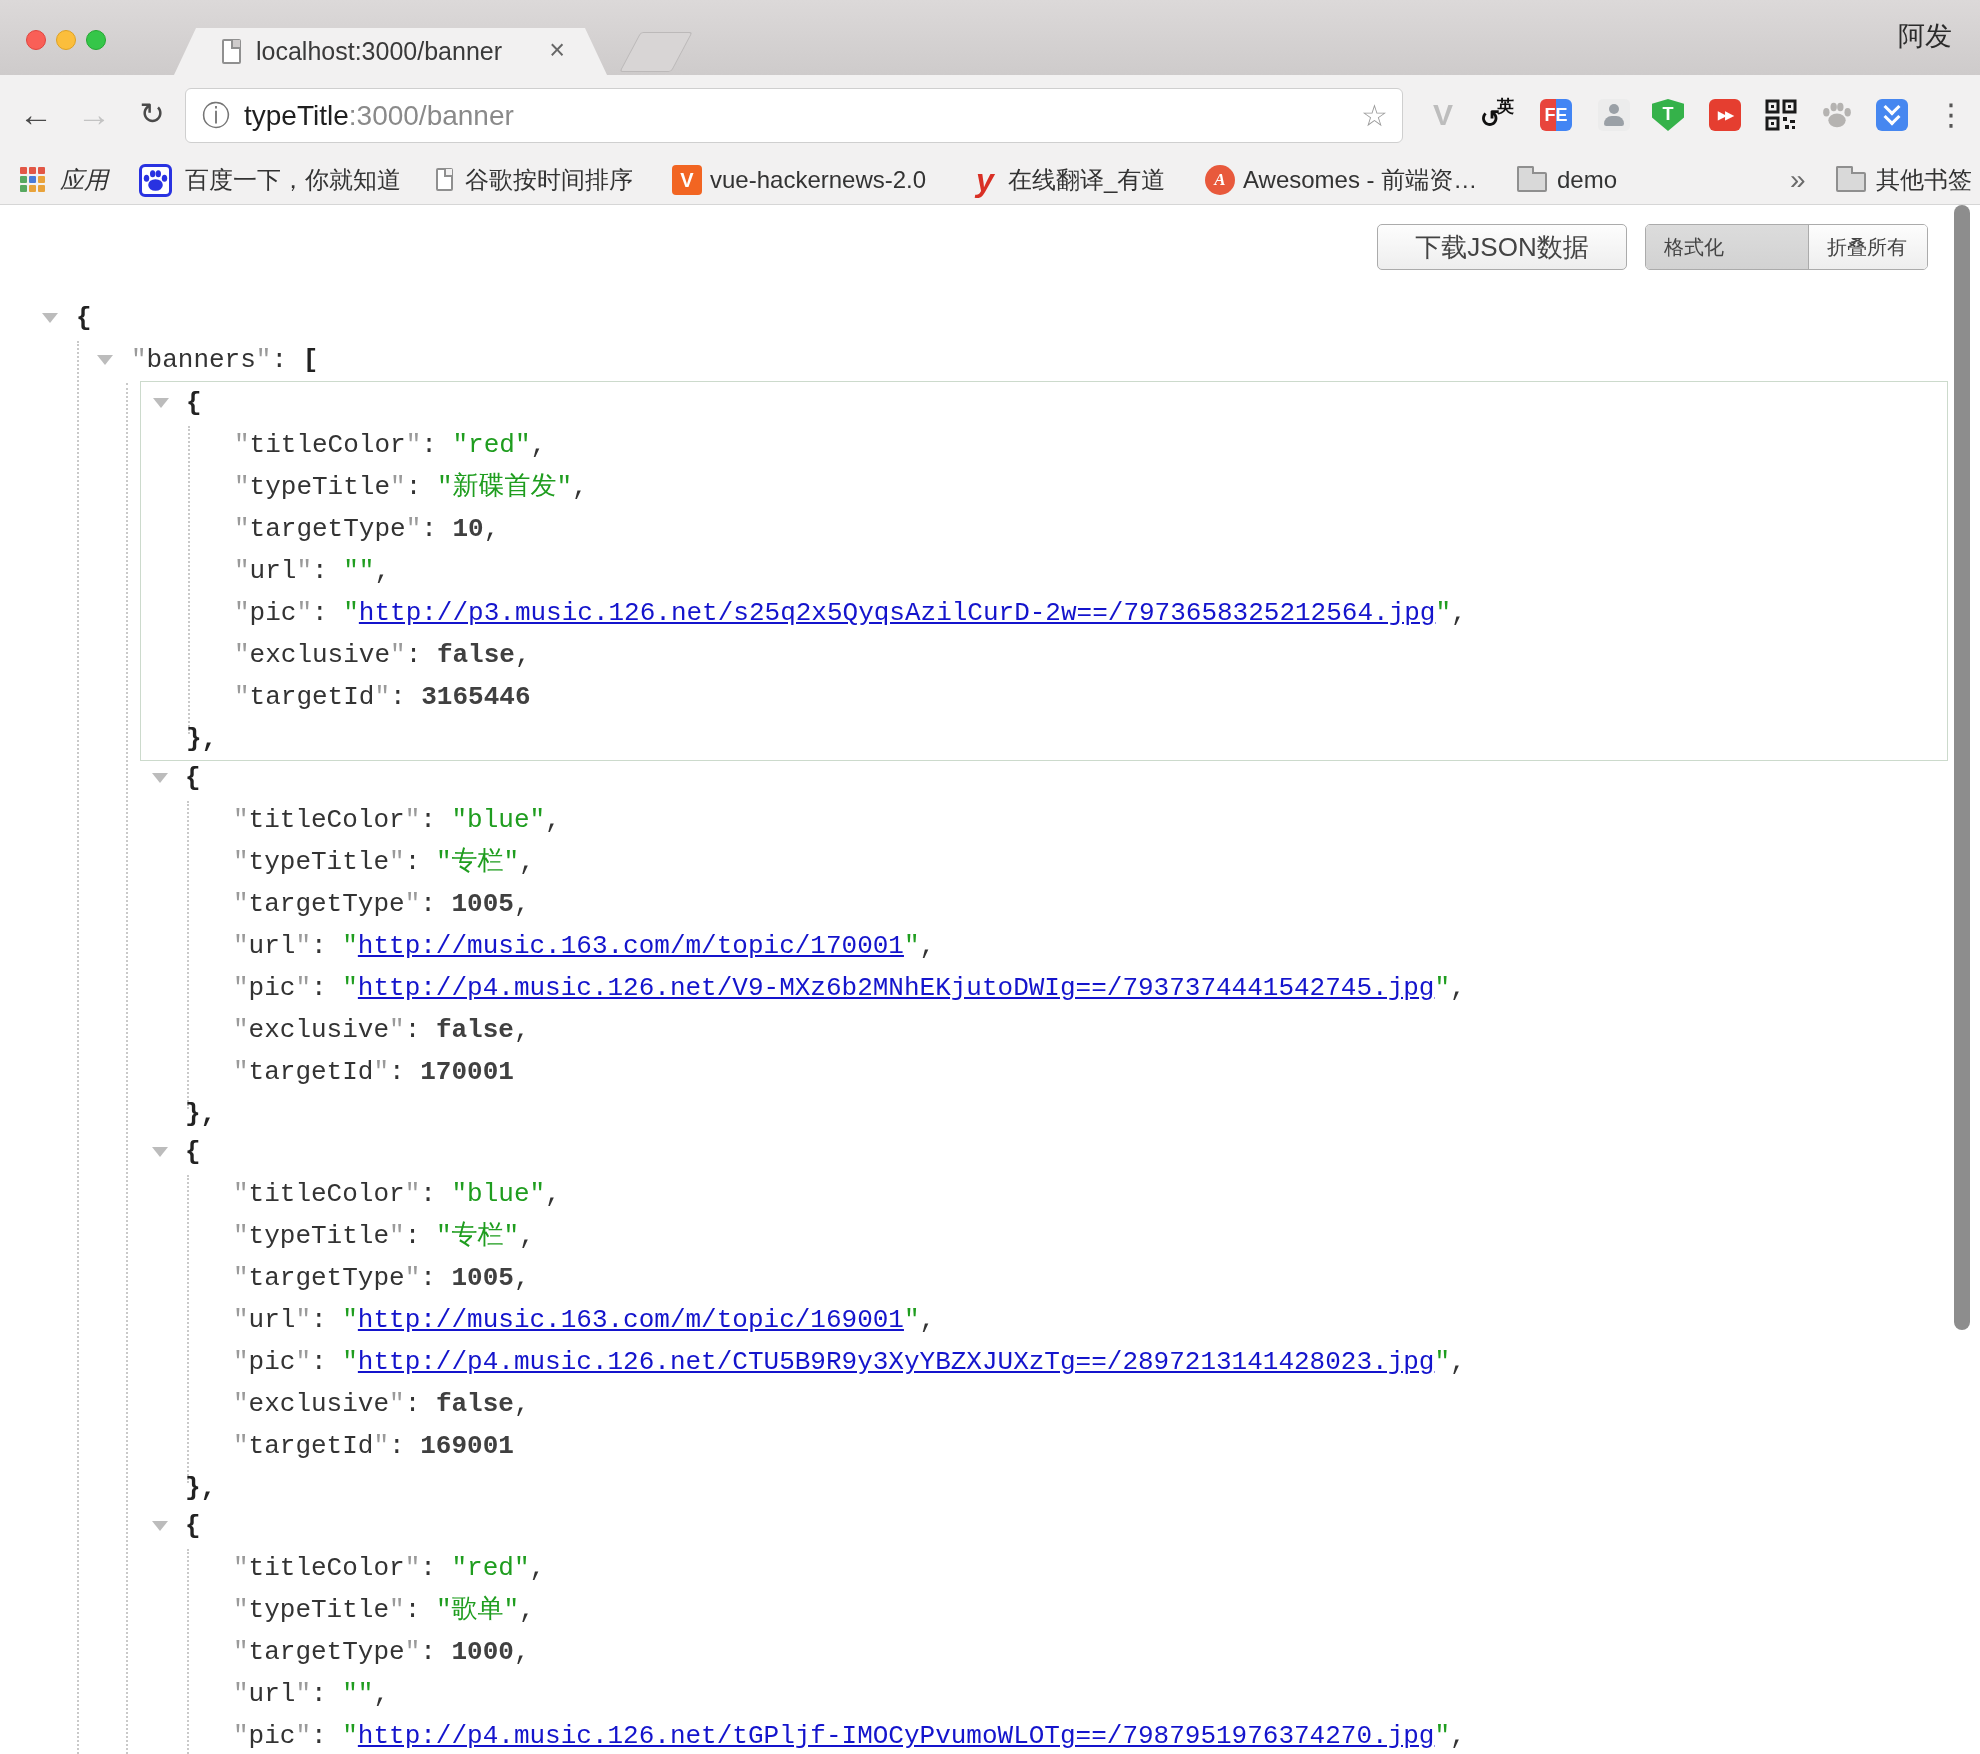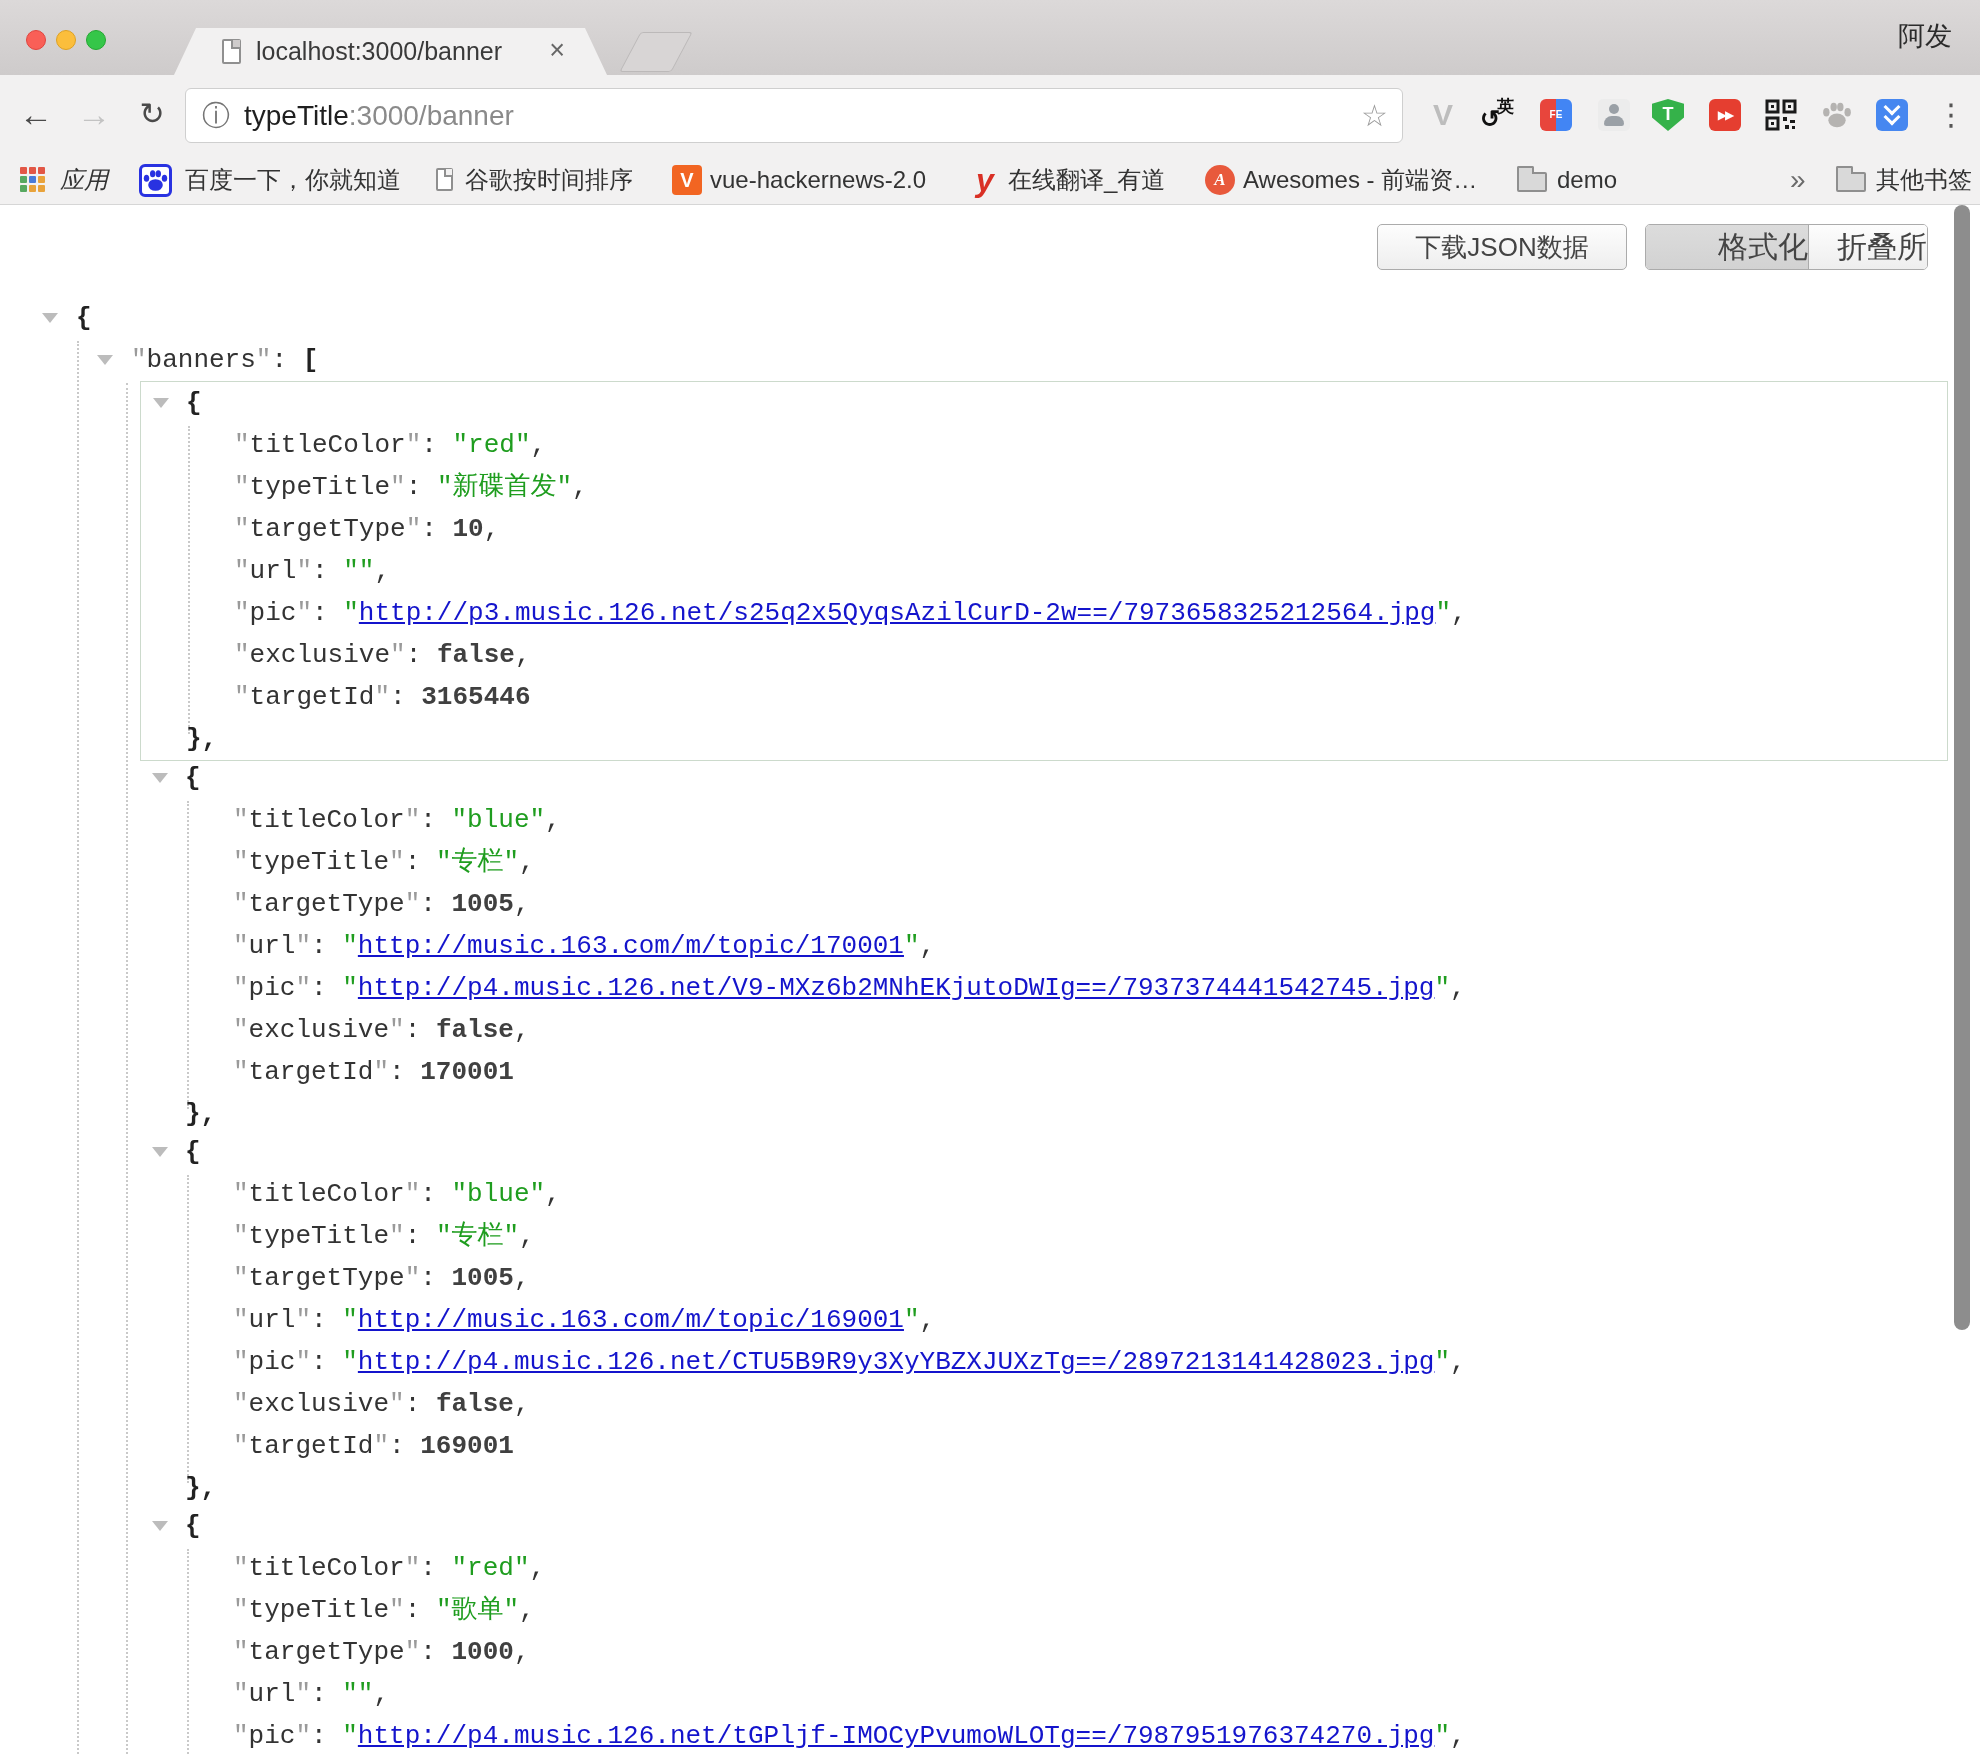--- a/index.html
+++ b/index.html
@@ -35,21 +35,21 @@
   .info-i { position:absolute; left:16px; top:0; line-height:53px; font-size:28px; color:#757575; }
   .url { position:absolute; left:58px; top:0; line-height:53px; font-size:28px; color:#1f1f1f; }
   .url .rest { color:#8a8a8a; }
   .star { position:absolute; right:14px; top:0; line-height:53px; font-size:30px; color:#9a9a9a; }
   .ext { position:absolute; top:24px; width:32px; height:32px; }
   .ext-vue { left:1427px; font-size:30px; font-weight:bold; color:#bdbdbd; text-align:center; line-height:32px; }
   .ext-translate { left:1482px; }
   .ext-translate .zh { position:absolute; right:0; top:-4px; font-size:17px; font-weight:bold; color:#111; }
   .ext-translate .arc { position:absolute; left:-2px; bottom:-2px; font-size:24px; font-weight:bold; color:#111; }
   .ext-fe { left:1540px; border-radius:6px; background:linear-gradient(90deg,#e8453c 50%,#4285f4 50%);
-    color:#fff; font-size:10px; font-weight:bold; text-align:center; line-height:32px; }
+    color:#fff; font-size:18px; font-weight:bold; text-align:center; line-height:32px; }
   .ext-person { left:1598px; background:#ececec; border-radius:5px; }
   .ext-person .head { position:absolute; left:11px; top:5px; width:10px; height:10px; border-radius:50%; background:#9aa0a6; }
   .ext-person .body { position:absolute; left:6px; top:17px; width:20px; height:10px; border-radius:10px 10px 3px 3px; background:#9aa0a6; }
   .ext-shield { left:1652px; background:#35b24a; clip-path:polygon(50% 0,100% 15%,100% 58%,50% 100%,0 58%,0 15%);
     color:#fff; font-weight:bold; font-size:18px; text-align:center; line-height:30px; }
   .ext-yt { left:1709px; background:#e53e30; border-radius:6px; color:#fff; font-size:12px;
     letter-spacing:-2px; text-align:center; line-height:32px; }
   .ext-qr { left:1765px; }
   .ext-paw { left:1821px; }
   .ext-blue { left:1876px; background:#4687f0; border-radius:6px; }
@@ -77,21 +77,21 @@
     background:#d9d9d9; border:2px solid #8f8f8f; border-bottom:none; border-radius:2px 2px 0 0; }
   .chev { position:absolute; top:0; line-height:50px; font-size:28px; color:#6b6b6b; }
 
   
   .content { position:absolute; left:0; top:205px; width:1980px; height:1549px; background:#fff; }
   .btn { position:absolute; height:46px; border:1px solid #ababab; border-radius:5px;
     background:linear-gradient(#fdfdfd,#eeeeee); font-size:26px; color:#444; text-align:center; line-height:44px; }
   .btn-download { left:1377px; top:19px; width:250px; }
   .btn-group { position:absolute; left:1645px; top:19px; height:46px; border:1px solid #ababab; border-radius:5px;
     overflow:hidden; display:flex; }
-  .btn-seg { height:44px; font-size:30px; color:#444; text-align:right; line-height:44px; }
+  .btn-seg { height:44px; font-size:20px; color:#444; text-align:left; line-height:44px;padding-left:18px; }
   .seg-format { width:163px; background:linear-gradient(#dcdcdc,#d2d2d2); border-right:1px solid #ababab; }
   .seg-collapse { width:118px; background:linear-gradient(#fdfdfd,#eeeeee); }
 
   
   .json-area { position:absolute; left:0; top:92px; width:1980px; height:1457px;
     font-family:"Liberation Mono","DejaVu Sans Mono",monospace; font-size:26px; }
   .gline { position:absolute; border-left:2px dotted #c9c9c9; top:0; bottom:0; }
   .g-root { left:77px; top:44px; } .g-banners { left:126px; top:86px; }
   .jline { height:42px; line-height:42px; position:relative; white-space:nowrap; }
   .caret { position:absolute; top:16px; width:0; height:0;

